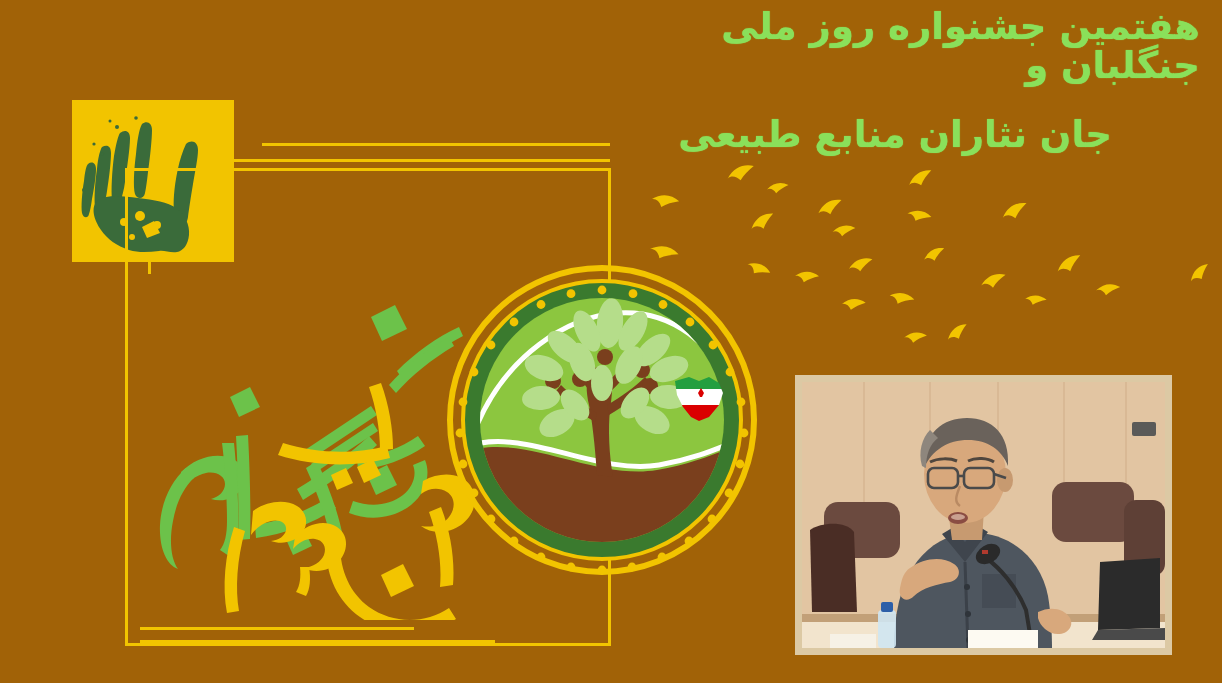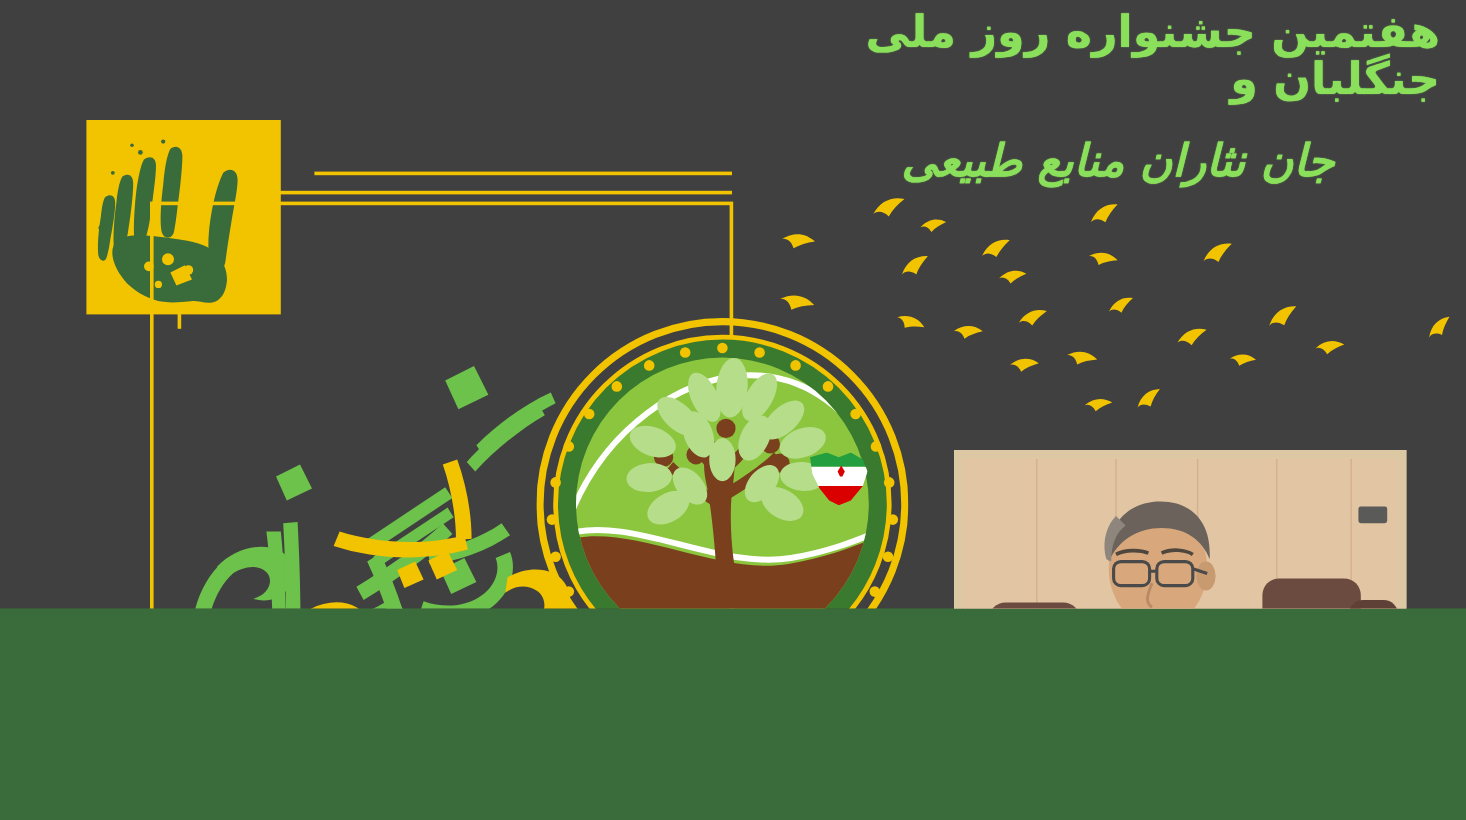--- a/index.html
+++ b/index.html
@@ -2,34 +2,34 @@
 <html><head>
 <meta charset="utf-8">
 <style>
   html,body{margin:0;padding:0;}
   body{
     width:1222px;height:683px;overflow:hidden;
     background:#3a6b3a;
     font-family:"DejaVu Sans", sans-serif;
     position:relative;
   }
-  .stage{position:absolute;left:0;top:0;width:1222px;height:507px;background:#404040;overflow:hidden;}
+  .stage{position:absolute;left:0;top:0;width:1222px;height:683px;background:#a16207;overflow:hidden;}
 
   
   .title-block{position:absolute;right:18px;top:8px;width:610px;text-align:right;direction:rtl;}
   .title-line{
     color:#8ae05a;
     font-family:"DejaVu Sans", sans-serif;
     font-weight:bold;
     letter-spacing:0px;
     line-height:1.05;
     text-shadow:0 0 1px #8ae05a;
   }
   .title-line-1{font-size:37px;margin-bottom:30px;padding-right:4px;}
-  .title-line-2{font-size:37px;padding-right:92px;font-style:italic;}
+  .title-line-2{font-size:37px;padding-right:92px;}
 
   
   .hand-box{position:absolute;left:72px;top:100px;width:162px;height:162px;background:#f2c400;}
   .hand-box svg{display:block;width:162px;height:162px;}
 
   
   .frame-rect{
     position:absolute;left:125px;top:168px;width:486px;height:478px;
     border:3px solid #f2c400;box-sizing:border-box;
   }

